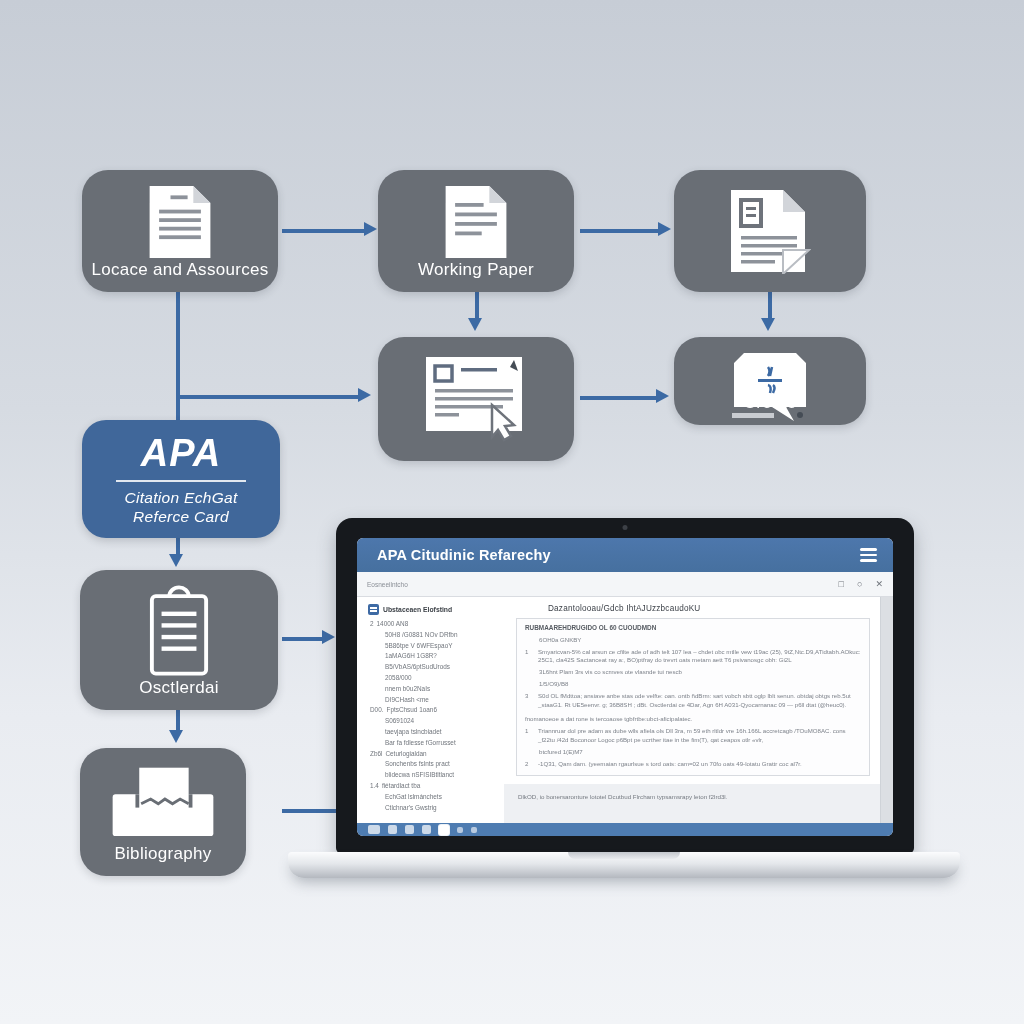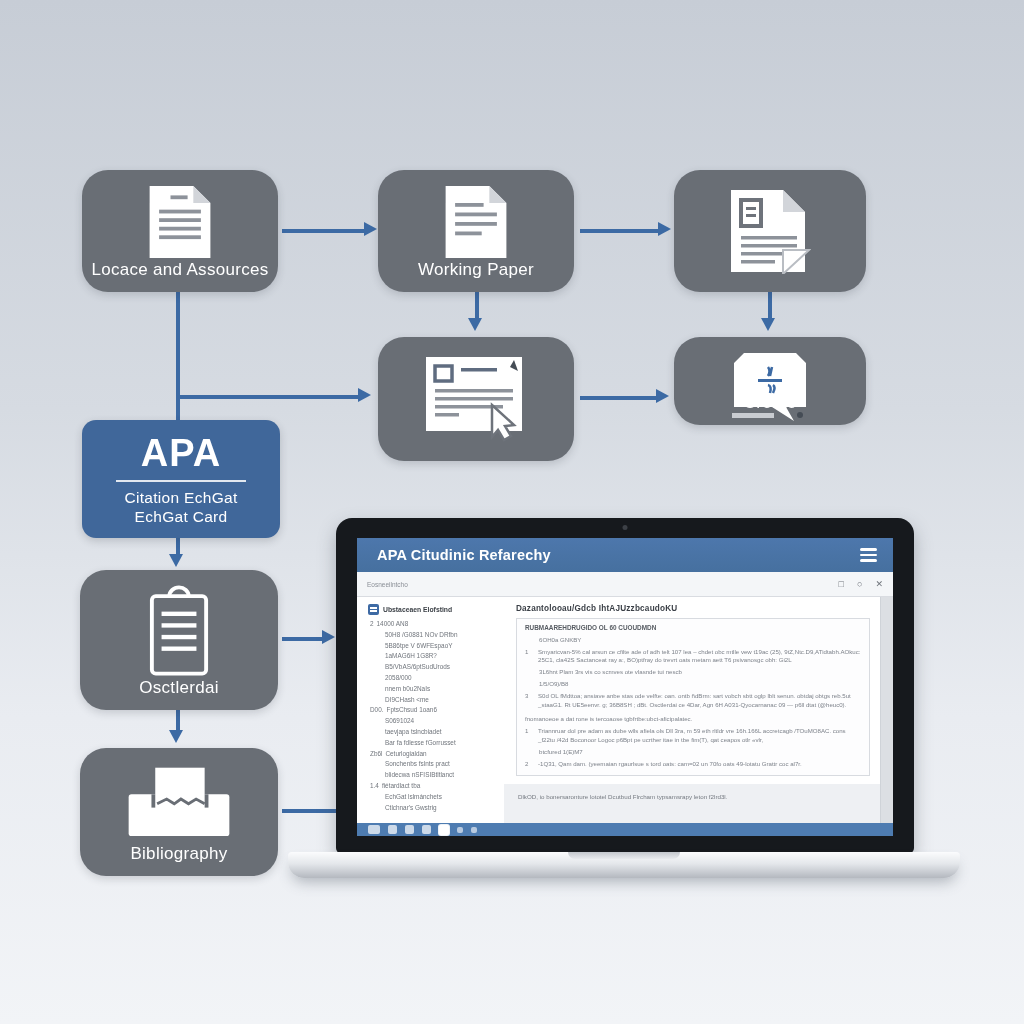--- a/index.html
+++ b/index.html
@@ -15,34 +15,34 @@
   .head-d{position:absolute;width:0;height:0;border-left:7px solid transparent;
     border-right:7px solid transparent;border-top:13px solid #3c6aa4;z-index:0;}
 
   
   .fbox{position:absolute;background:#696e75;border-radius:26px;z-index:1;
     box-shadow:0 3px 8px rgba(40,45,55,.18);}
   .fbox .ficon{position:absolute;left:50%;transform:translateX(-50%);top:14px;}
   .fbox .flabel{position:absolute;left:0;right:0;bottom:12px;text-align:center;
     color:#fff;font-size:17px;letter-spacing:.3px;}
   .fbox.center-icon .ficon{top:50%;transform:translate(-50%,-50%);}
-  .apabox{position:absolute;background:#40679a;border-radius:14px;z-index:1;
+  .apabox{position:absolute;background:#40679a;border-radius:24px;z-index:1;
     box-shadow:0 3px 8px rgba(40,45,55,.2);display:flex;flex-direction:column;
-    align-items:center;justify-content:center;color:#fff;}
+    align-items:center;justify-content:center;color:#fff;font-style:italic;}
   .apabox .apatitle{font-size:38px;font-weight:bold;letter-spacing:1px;line-height:40px;}
   .apabox .apadiv{width:66%;height:2px;background:rgba(255,255,255,.85);margin:7px 0 6px;}
   .apabox .apaline{font-size:15.5px;line-height:19px;letter-spacing:.3px;}
 
   
   .bezel{position:absolute;left:336px;top:518px;width:578px;height:336px;background:#16191d;
     border-radius:16px 16px 6px 6px;z-index:2;box-shadow:0 8px 18px rgba(60,68,80,.35);}
   .webcam{position:absolute;left:50%;top:7px;width:5px;height:5px;border-radius:50%;
     background:#3c4046;transform:translateX(-50%);}
   .screen{position:absolute;left:21px;top:20px;width:536px;height:298px;background:#fff;
-    overflow:hidden;display:flex;flex-direction:column;}
+    overflow:hidden;display:flex;flex-direction:column;border-radius:6px;}
   .titlebar{height:34px;background:linear-gradient(180deg,#4d77ac,#46709f);display:flex;
     align-items:center;padding:0 16px 0 20px;flex:none;}
   .titlebar .apptitle{color:#fff;font-weight:bold;font-size:14.5px;letter-spacing:.2px;flex:1;}
   .hamburger{display:flex;flex-direction:column;gap:3px;cursor:pointer;}
   .hamburger span{display:block;width:17px;height:2.5px;background:#fff;border-radius:2px;}
   .toolbar{height:24px;background:#f4f6f8;border-bottom:1px solid #d9dce1;display:flex;
     align-items:center;padding:0 10px;flex:none;}
   .toolbar .crumb{font-size:6.5px;color:#8a8f96;flex:1;}
   .winctl{display:flex;gap:13px;font-size:9px;color:#6f747b;}
   .winctl span{cursor:pointer;line-height:9px;}
@@ -51,21 +51,21 @@
   .shead{display:flex;align-items:center;gap:4px;margin-bottom:4px;}
   .sheadicon{width:11px;height:11px;background:#3e6aa4;border-radius:2px;flex:none;position:relative;}
   .sheadicon:before{content:"";position:absolute;left:2px;top:3px;width:7px;height:1.5px;background:#fff;
     box-shadow:0 3px 0 #fff;}
   .sheadtxt{font-size:6.8px;font-weight:bold;color:#3c4147;}
   .srow{font-size:6.4px;color:#70757c;line-height:10.8px;display:flex;padding-left:2px;}
   .srow.indent{padding-left:17px;}
   .srow .sp{margin-right:3px;flex:none;}
   .srow .sp:empty{display:none;margin:0;}
   .main{flex:1;display:flex;flex-direction:column;padding:7px 10px 0 12px;overflow:hidden;}
-  .docheading{font-size:8.2px;font-weight:bold;color:#3a3f46;letter-spacing:.2px;flex:none;}
+  .docheading{font-size:8.2px;font-weight:normal;color:#3a3f46;letter-spacing:.2px;flex:none;margin-left:32px;}
   .panel{margin-top:5px;border:1px solid #d8dbe0;background:#fdfdfe;padding:5px 8px 7px;flex:none;}
   .dl{display:flex;gap:5px;font-size:6.1px;line-height:8.8px;color:#7d828a;margin-top:3px;}
   .dl .dnum{width:8px;flex:none;text-align:left;}
   .dl:not(.t-item) .dnum{display:none;}
   .dl.t-bold{font-weight:bold;color:#565b62;font-size:6.4px;margin-top:0;}
   .dl.t-indent{padding-left:14px;}
   .dl.t-plain{margin-top:6px;}
   .footerband{flex:1;background:#eef0f3;margin:8px -10px 0 -12px;padding:9px 14px 0 14px;}
   .footertxt{font-size:6.2px;color:#757a81;}
   .scrollstrip{width:12px;flex:none;background:#dcdfe3;border-left:1px solid #cfd3d8;}
@@ -169,36 +169,36 @@
       <rect x="8" y="62" width="42" height="5" fill="#c9ccd1"></rect>
       <circle cx="76" cy="64" r="3" fill="#454c55"></circle>
     </svg>
     <div class="flabel">Create</div>
   </div>
 
   <div class="apabox" style="left:82px;top:420px;width:198px;height:118px">
     <div class="apatitle">APA</div>
     <div class="apadiv"></div>
     <div class="apaline">Citation EchGat</div>
-    <div class="apaline">EchGat Card</div>
+    <div class="apaline">Referce Card</div>
   </div>
 
   <div class="fbox" style="left:80px;top:570px;width:198px;height:140px">
     <svg class="ficon" width="62" height="94" viewBox="0 0 64 96">
       <rect x="4" y="12" width="56" height="80" rx="4" fill="none" stroke="#fff" stroke-width="4"></rect>
       <path d="M22 12 a10 9 0 0 1 20 0" fill="none" stroke="#fff" stroke-width="4"></path>
       <rect x="14" y="28" width="36" height="4.5" fill="#fff"></rect>
       <rect x="14" y="40" width="36" height="4.5" fill="#fff"></rect>
       <rect x="14" y="52" width="36" height="4.5" fill="#fff"></rect>
       <rect x="14" y="64" width="36" height="4.5" fill="#fff"></rect>
     </svg>
     <div class="flabel">Osctlerdai</div>
   </div>
 
-  <div class="fbox" style="left:80px;top:748px;width:198px;height:128px">
+  <div class="fbox" style="left:80px;top:748px;width:166px;height:128px">
     <svg class="ficon" width="110" height="76" viewBox="0 0 110 80">
       <rect x="2" y="34" width="106" height="44" rx="3" fill="#fff"></rect>
       <rect x="30" y="6" width="52" height="40" fill="#fff"></rect>
       <rect x="26" y="34" width="4" height="14" fill="#696e75"></rect>
       <rect x="82" y="34" width="4" height="14" fill="#696e75"></rect>
       <path d="M32 44 l10 -5 8 5 7 -5 8 5 8 -5 9 5" stroke="#696e75" stroke-width="3" fill="none"></path>
     </svg>
     <div class="flabel">Bibliography</div>
   </div>
 

